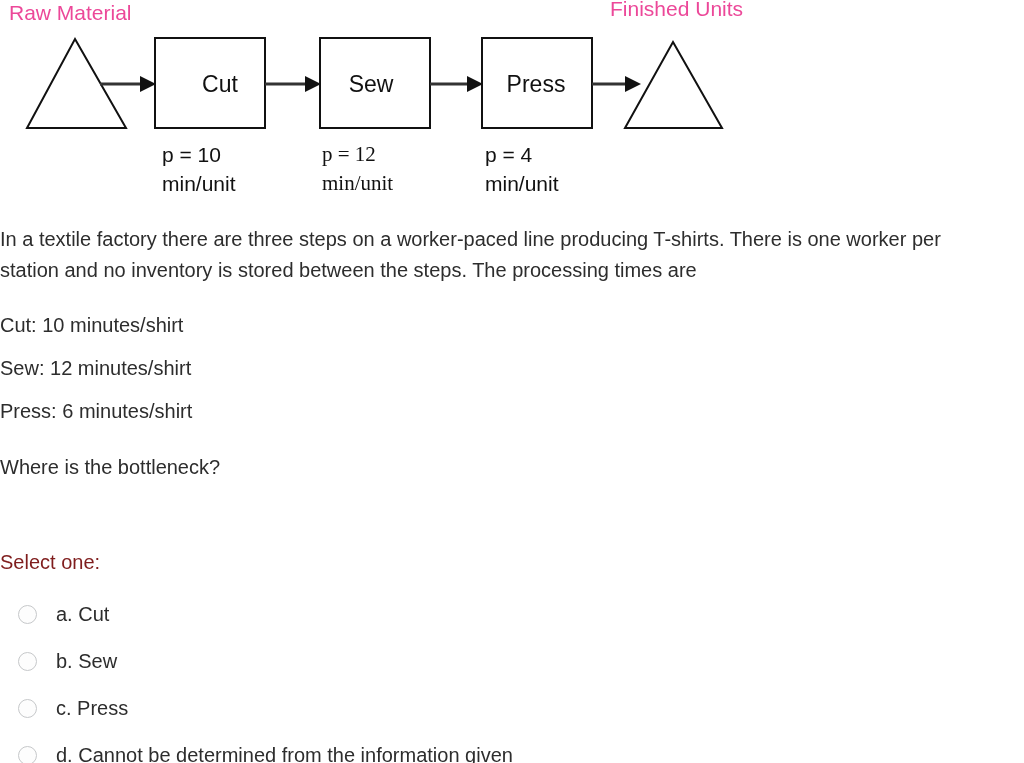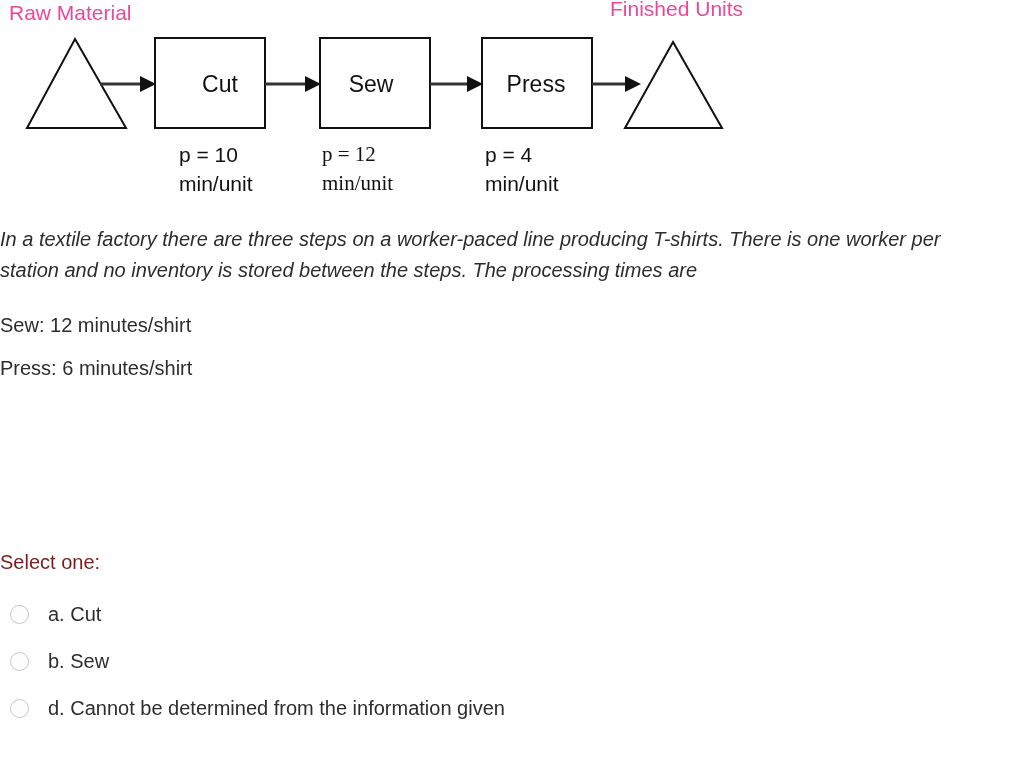--- a/index.html
+++ b/index.html
@@ -52,39 +52,39 @@
   #box-text-press { left: 482px; top: 71px; width: 108px; }
 
   .proc-time {
     position: absolute;
     font-family: "Liberation Sans", sans-serif;
     font-size: 21px;
     line-height: 29px;
     color: #111111;
     white-space: pre-line;
   }
-  #proc-time-cut   { left: 179px; top: 140px; }
+  #proc-time-cut   { left: 162px; top: 140px; }
   #proc-time-sew   { left: 322px; top: 140px; font-family: Liberation Serif, serif; }
   #proc-time-press { left: 485px; top: 140px; }
 
   
   #question-body {
     position: absolute;
     left: 0;
     top: 224px;
     width: 1010px;
   }
   .para {
     font-family: "Liberation Sans", sans-serif;
     font-size: 20px;
     line-height: 31px;
     color: #2d2d2d;
     margin: 0;
   }
-  #intro-paragraph { width: 965px; font-style: italic; }
+  #intro-paragraph { width: 965px; }
   .spacer-sm { height: 18px; }
   .time-line {
     font-family: "Liberation Sans", sans-serif;
     font-size: 20px;
     line-height: 43px;
     color: #2d2d2d;
     margin: 0;
   }
   #prompt-question {
     margin: 0;
@@ -106,21 +106,21 @@
     font-family: "Liberation Sans", sans-serif;
     font-size: 20px;
     line-height: 26px;
     color: #7f1d1d;
     margin: 0 0 16px 0;
   }
   .option-row {
     display: flex;
     align-items: center;
     height: 47px;
-    padding-left: 10px;
+    padding-left: 18px;
   }
   .radio {
     width: 19px;
     height: 19px;
     border: 1px solid #c6c8ca;
     border-radius: 50%;
     background: #fdfdfd;
     box-sizing: border-box;
     flex: 0 0 auto;
   }
@@ -181,35 +181,41 @@
 min/unit</div>
   <div class="proc-time" id="proc-time-sew">p = 12
 min/unit</div>
   <div class="proc-time" id="proc-time-press">p = 4
 min/unit</div>
 </div>
 
 <div id="question-body">
   <p class="para" id="intro-paragraph">In a textile factory there are three steps on a worker-paced line producing T-shirts. There is one worker per station and no inventory is stored between the steps. The processing times are</p>
   <div class="spacer-sm"></div>
+  <p class="time-line">Cut: 10 minutes/shirt</p>
   <p class="time-line">Sew: 12 minutes/shirt</p>
   <p class="time-line">Press: 6 minutes/shirt</p>
+  <p id="prompt-question">Where is the bottleneck?</p>
 </div>
 
 <div id="answers">
   <p id="select-one-label">Select one:</p>
 
   <div class="option-row">
     <span class="radio"></span>
     <span class="option-label">a. Cut</span>
   </div>
 
   <div class="option-row">
     <span class="radio"></span>
     <span class="option-label">b. Sew</span>
   </div>
 
+  <div class="option-row">
+    <span class="radio"></span>
+    <span class="option-label">c. Press</span>
+  </div>
 
   <div class="option-row">
     <span class="radio"></span>
     <span class="option-label">d. Cannot be determined from the information given</span>
   </div>
 </div>
 
 </body></html>

